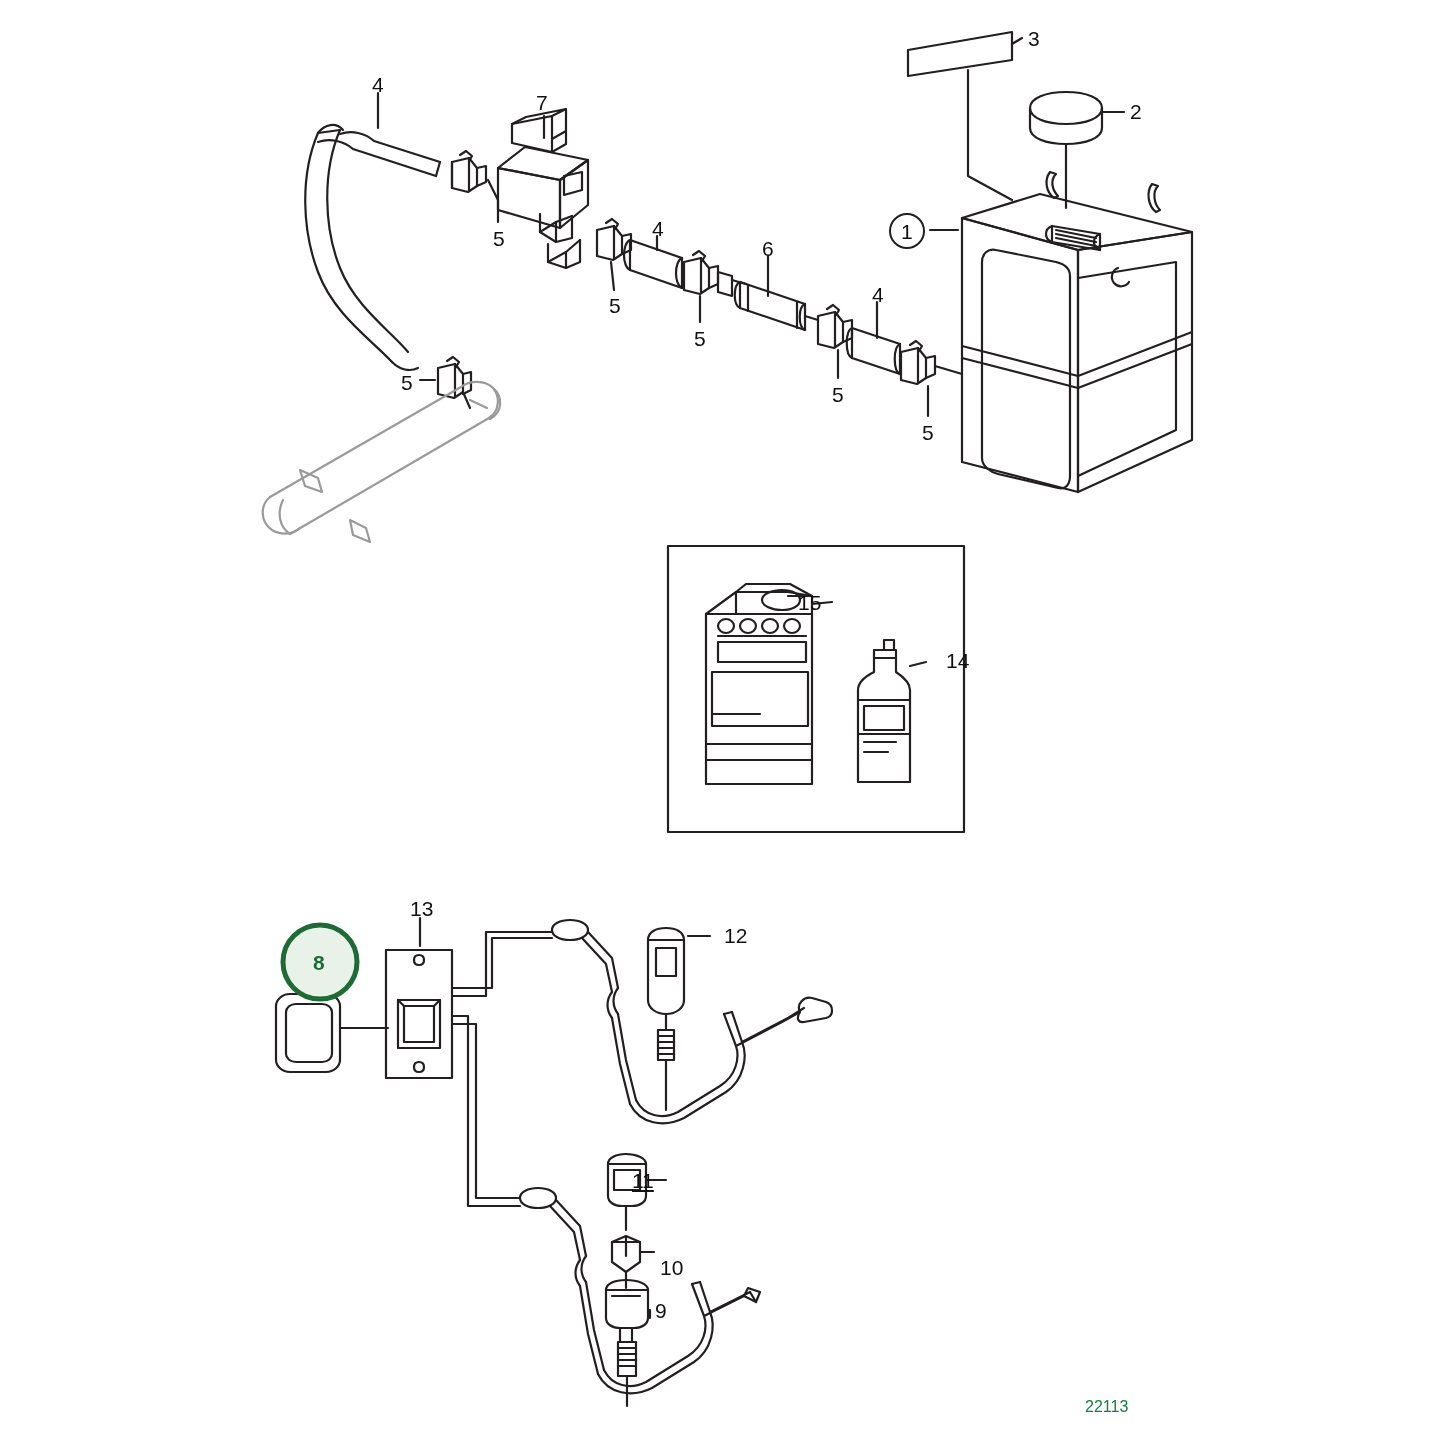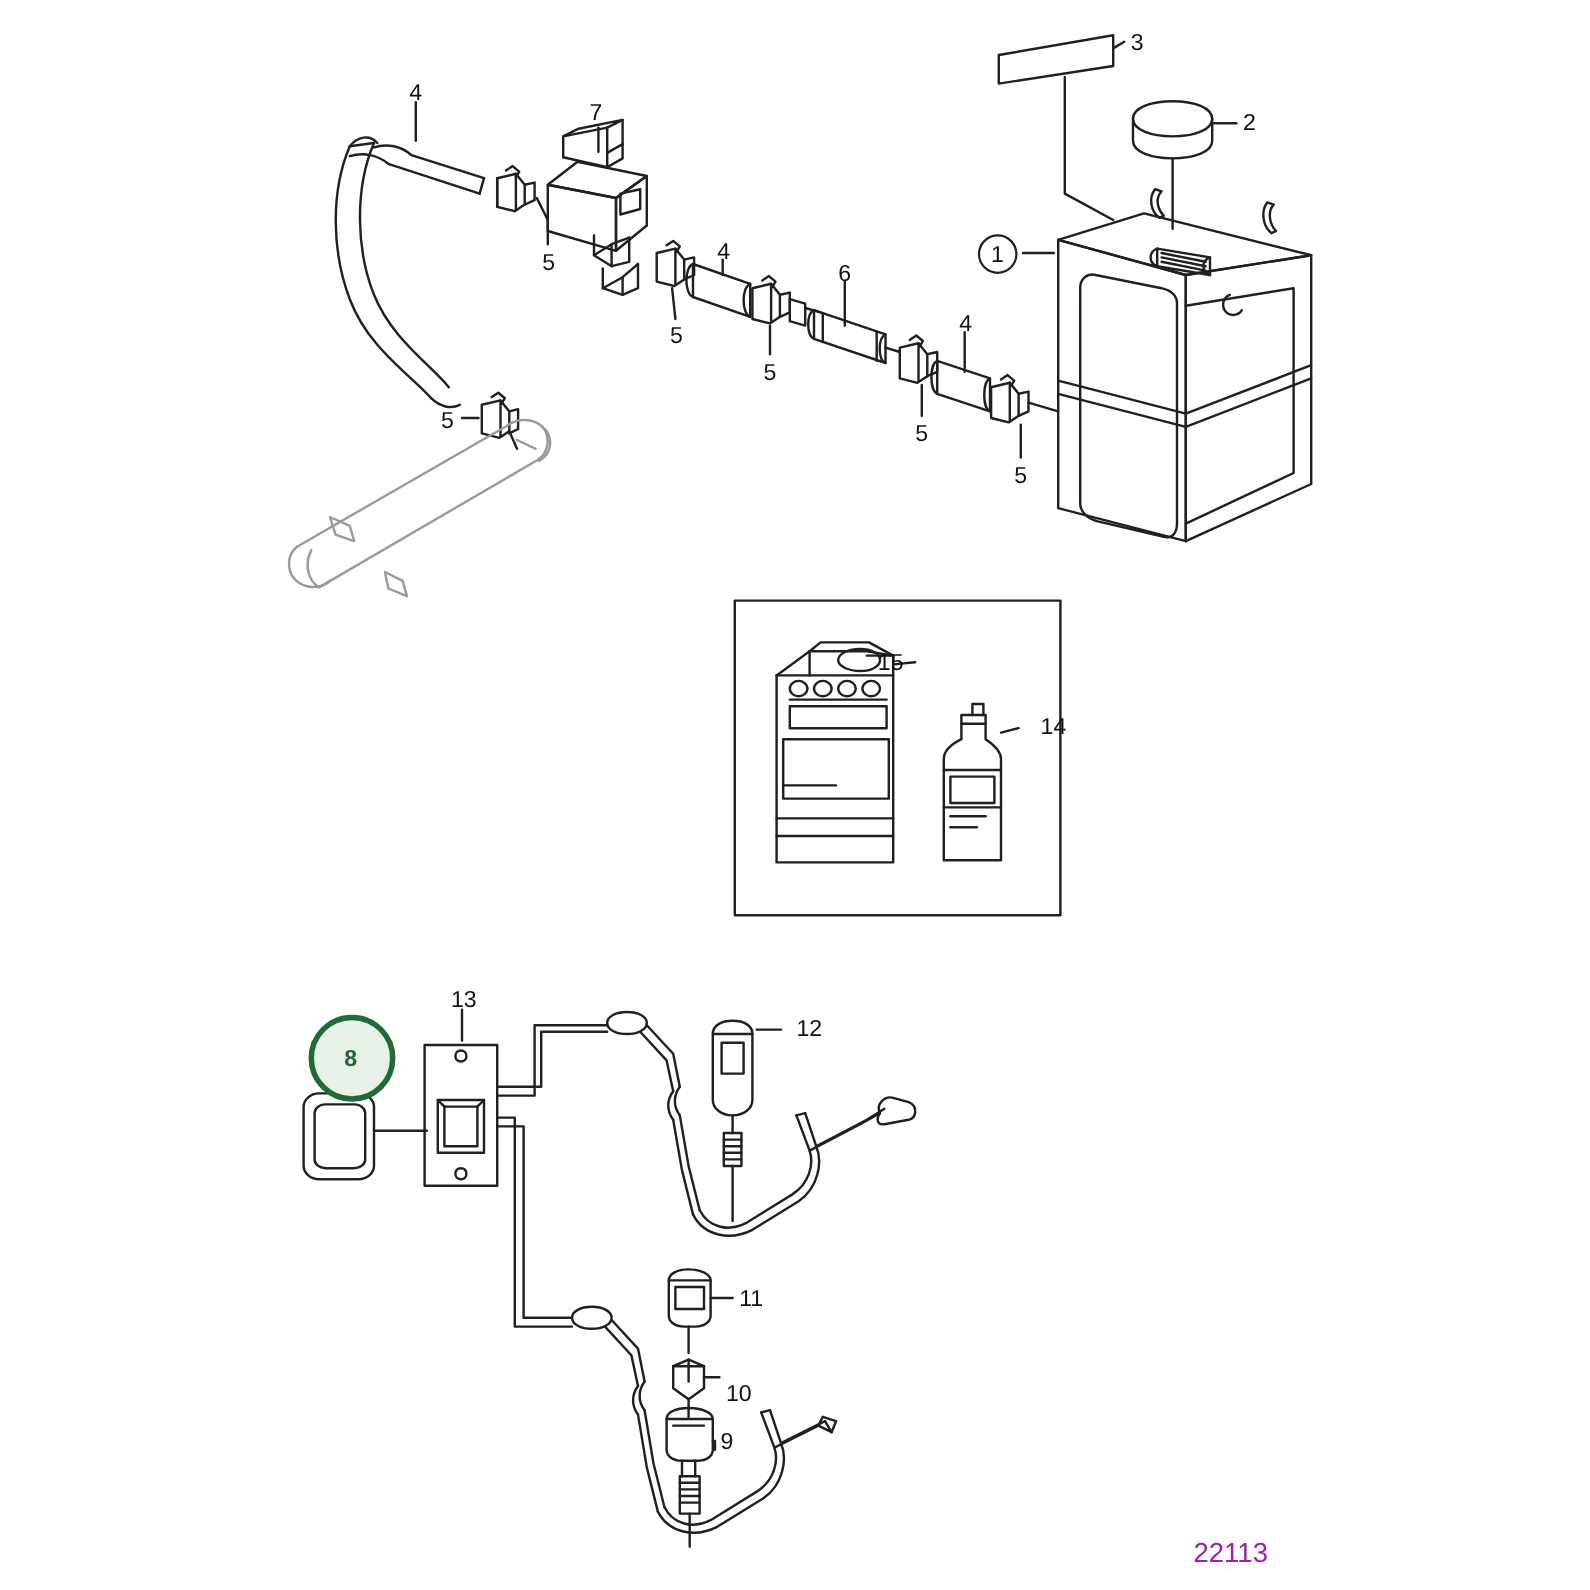--- a/index.html
+++ b/index.html
@@ -1,21 +1,21 @@
 <!DOCTYPE html>
 <html><head>
 <meta charset="utf-8">
 <style>
   html,body{margin:0;padding:0;background:#ffffff;}
   body{width:1445px;height:1445px;position:relative;overflow:hidden;
        font-family:"Liberation Sans", sans-serif;color:#1a1a1a;}
   #diagram{position:absolute;left:0;top:0;width:1445px;height:1445px;}
   .callout{position:absolute;font-size:21px;color:#111;line-height:1;
            user-select:none;}
-  .corner-id{position:absolute;font-size:25px;color:#a21caf;}
+  .corner-id{position:absolute;font-size:16px;color:#15803d;}
   svg{display:block;}
 </style>
 </head>
 <body>
 
 <div id="diagram">
 
 <svg width="1445" height="1445" viewBox="0 0 1445 1445">
   <g fill="none" stroke="#231f20" stroke-width="2.2" stroke-linecap="round" stroke-linejoin="round">
 
@@ -335,21 +335,21 @@
 <div class="callout" style="left:609px;top:295px;">5</div>
 <div class="callout" style="left:694px;top:328px;">5</div>
 <div class="callout" style="left:832px;top:384px;">5</div>
 <div class="callout" style="left:922px;top:422px;">5</div>
 <div class="callout" style="left:401px;top:372px;">5</div>
 <div class="callout" style="left:762px;top:238px;">6</div>
 <div class="callout" style="left:536px;top:92px;">7</div>
 <div class="callout" style="left:313px;top:952px;color:#1f6b35;font-weight:700;">8</div>
 <div class="callout" style="left:655px;top:1300px;">9</div>
 <div class="callout" style="left:660px;top:1242px;margin-top:15px;">10</div>
-<div class="callout" style="left:672px;top:1170px;">11</div>
+<div class="callout" style="left:632px;top:1170px;text-decoration:underline;">11</div>
 <div class="callout" style="left:724px;top:925px;">12</div>
 <div class="callout" style="left:410px;top:898px;">13</div>
 <div class="callout" style="left:928px;top:650px;margin-left:18px;">14</div>
 <div class="callout" style="left:798px;top:592px;">15</div>
 
 <div class="corner-id" style="left:1085px;top:1398px;">22113</div>
 
 </div>
 
 </body></html>

